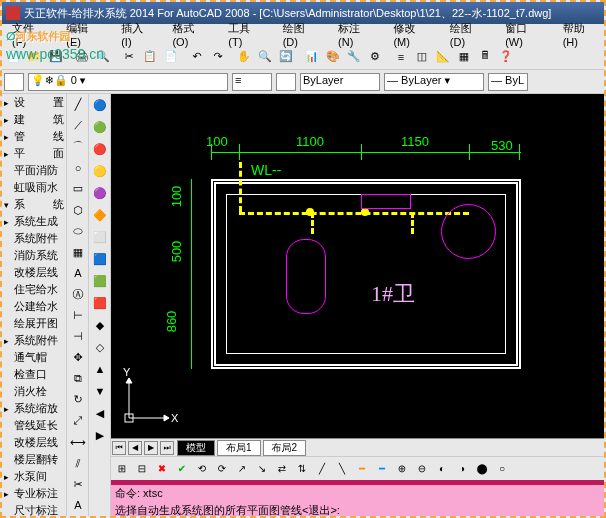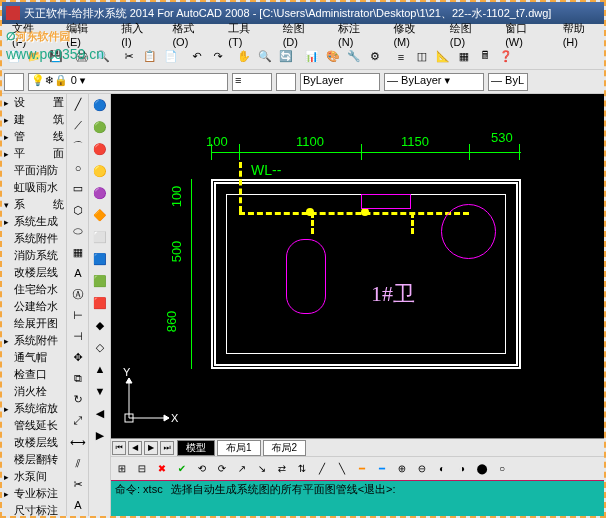--- a/index.html
+++ b/index.html
@@ -24,21 +24,21 @@
 .iconcol{width:22px;background:#e8e8e8;border-right:1px solid #ccc;display:flex;flex-direction:column}
 .iconcol .ibtn{width:20px;height:20px;border:1px solid transparent;display:flex;align-items:center;justify-content:center;cursor:pointer;margin:1px}
 .drawarea{flex:1;display:flex;flex-direction:column;background:#000;position:relative}
 .canvas{flex:1;position:relative;overflow:hidden}
 .tabs{height:18px;background:#e8e8e8;display:flex;align-items:center;border-top:1px solid #888}
 .tabs .tabnav{width:14px;height:14px;border:1px solid #888;margin:0 1px;display:flex;align-items:center;justify-content:center;font-size:8px;cursor:pointer}
 .tabs .tab{padding:0 8px;border:1px solid #888;background:#fff;margin-left:2px;cursor:pointer;font-size:10px}
 .tabs .tab.active{background:#000;color:#fff}
 .bottoolbar{height:24px;background:#e8e8e8;display:flex;align-items:center;padding:2px;gap:2px;border-top:1px solid #ccc}
 .bottoolbar .tbtn{width:18px;height:18px;border:1px solid transparent;display:flex;align-items:center;justify-content:center;cursor:pointer;font-size:10px}
-.cmdarea{height:36px;background:#14b8a6;border-top:1px solid #be185d;display:flex;flex-direction:row;font-family:SimSun,monospace;font-size:12px}
+.cmdarea{height:36px;background:#f9a8d4;border-top:5px solid #be185d;display:flex;flex-direction:column;font-family:SimSun,monospace;font-size:12px}
 .cmdline{padding:1px 4px}
 .watermark{position:absolute;top:16px;left:4px;z-index:100;pointer-events:none}
 .watermark .logo{font-size:24px;font-weight:bold;color:#f4a842;text-shadow:1px 1px 0 #fff}
 .watermark .logo b{color:#2a8}
 .watermark .url{font-size:14px;color:#2a8;font-weight:normal;font-family:Arial}
 
 .dim{position:absolute;color:#0f0;font-size:13px;font-family:Arial}
 .dimline{position:absolute;border-top:1px solid #0f0}
 .dimlinev{position:absolute;border-left:1px solid #0f0}
 .wall{position:absolute;border:1px solid #fff}
@@ -276,21 +276,21 @@
     <div class="ibtn">◀</div>
     <div class="ibtn">▶</div>
   </div>
 
   <div class="drawarea">
     <div class="canvas">
 
       <div class="dim" style="left:95px;top:40px">100</div>
       <div class="dim" style="left:185px;top:40px">1100</div>
       <div class="dim" style="left:290px;top:40px">1150</div>
-      <div class="dim" style="left:380px;top:36px">530</div>
+      <div class="dim" style="left:380px;top:44px">530</div>
       <div class="dimline" style="left:100px;top:58px;width:310px"></div>
       <div class="dimlinev" style="left:100px;top:50px;height:16px"></div>
       <div class="dimlinev" style="left:128px;top:50px;height:16px"></div>
       <div class="dimlinev" style="left:250px;top:50px;height:16px"></div>
       <div class="dimlinev" style="left:358px;top:50px;height:16px"></div>
       <div class="dimlinev" style="left:408px;top:50px;height:16px"></div>
 
       <div class="dim" style="left:55px;top:95px;transform:rotate(-90deg)">100</div>
       <div class="dim" style="left:55px;top:150px;transform:rotate(-90deg)">500</div>
       <div class="dim" style="left:50px;top:220px;transform:rotate(-90deg)">860</div>

